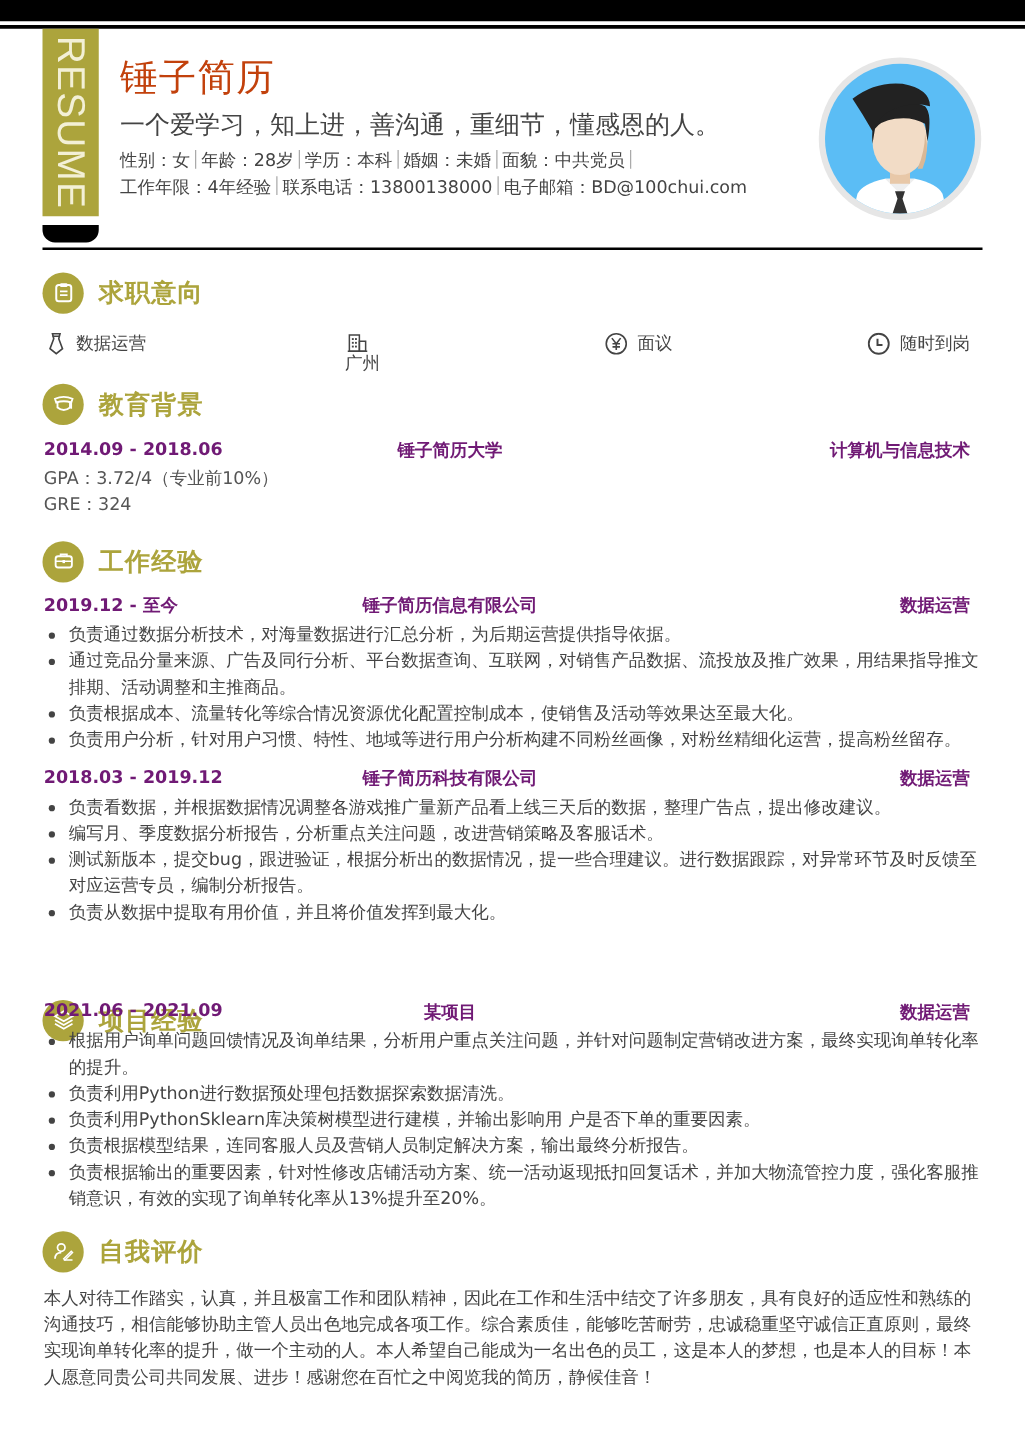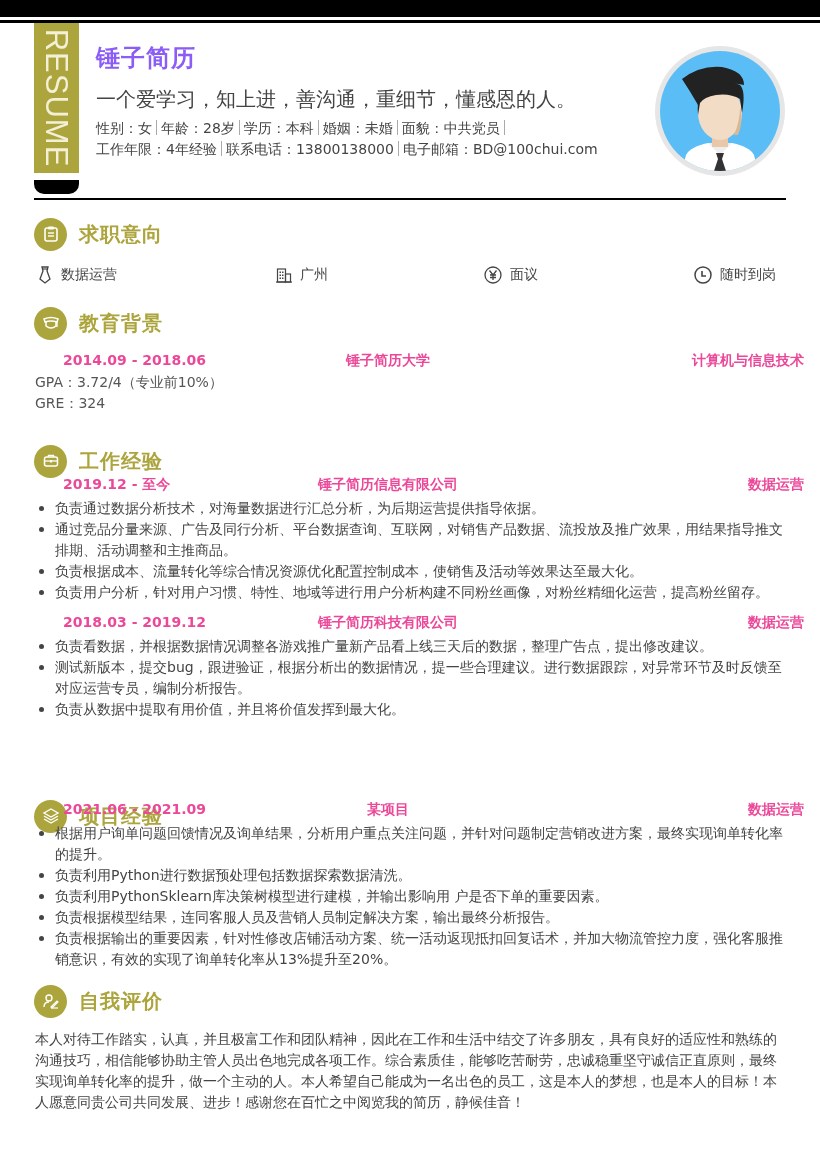--- a/index.html
+++ b/index.html
@@ -7,40 +7,40 @@
   body { position: relative; font-family: "DejaVu Sans", "Liberation Sans", sans-serif; color: #444444; }
 
   .topbar-thick { position: absolute; left: 0; top: 0; width: 820px; height: 17px; background: #000; }
   .topbar-thin { position: absolute; left: 0; top: 20px; width: 820px; height: 3px; background: #000; }
 
   .resume-tab { position: absolute; left: 34px; top: 23px; width: 45px; height: 150px; background: #aca43c; }
   .resume-tab .vtext { position: absolute; left: 0; top: 0; width: 45px; height: 150px; display: flex; align-items: center; justify-content: center; }
   .resume-tab .vtext span { display: block; transform: rotate(90deg); white-space: nowrap; color: #f3f0d6; font-family: "Liberation Sans", sans-serif; font-size: 31px; letter-spacing: 1px; font-weight: normal; }
   .resume-cap { position: absolute; left: 34px; top: 180px; width: 45px; height: 14px; background: #000; border-radius: 0 0 10px 10px; }
 
-  .name { position: absolute; left: 96px; top: 42px; font-size: 24px; color: #8b5cf6; font-weight: bold; letter-spacing: 1px; }
+  .name { position: absolute; left: 96px; top: 42px; font-size: 30px; color: #c2410c; font-weight: normal; letter-spacing: 1px; }
   .motto { position: absolute; left: 96px; top: 86px; font-size: 20px; color: #444; }
   .info-line { position: absolute; left: 96px; font-size: 14px; color: #444; white-space: nowrap; }
   .info-line .sep { display: inline-block; width: 1px; height: 15px; background: #aaa; margin: 0 4px; vertical-align: -2px; }
   .info1 { top: 120px; }
   .info2 { top: 141px; }
 
   .avatar { position: absolute; left: 655px; top: 46px; width: 130px; height: 130px; border-radius: 50%; background: #e6e6e6; }
   .avatar .inner { position: absolute; left: 5px; top: 5px; width: 120px; height: 120px; border-radius: 50%; background: #5bbdf5; overflow: hidden; }
 
   .header-rule { position: absolute; left: 34px; top: 198px; width: 752px; height: 2px; background: #000; }
 
   .section-title { position: absolute; left: 34px; height: 34px; display: flex; align-items: center; }
   .section-title .icon { width: 33px; height: 33px; border-radius: 50%; background: #aca43c; display: flex; align-items: center; justify-content: center; }
   .section-title .label { margin-left: 12px; font-size: 20px; font-weight: bold; color: #aca43c; letter-spacing: 1px; }
 
   .intent-item { position: absolute; top: 266px; display: flex; align-items: center; font-size: 14px; color: #444; }
   .intent-item svg { margin-right: 8px; }
 
-  .row { position: absolute; left: 35px; width: 741px; height: 20px; font-size: 14px; font-weight: bold; color: #ec4899; margin-left: 28px; }
+  .row { position: absolute; left: 35px; width: 741px; height: 20px; font-size: 14px; font-weight: bold; color: #701a75; }
   .row .date { position: absolute; left: 0; top: 0; }
   .row .org { position: absolute; top: 0; }
   .row .role { position: absolute; right: 0; top: 0; }
 
   .plain { position: absolute; left: 35px; font-size: 14px; color: #555; }
 
   .bullets { position: absolute; left: 35px; width: 752px; list-style: none; font-size: 14px; color: #444; line-height: 21px; }
   .bullets li { position: relative; padding-left: 20px; }
   .bullets li::before { content: ""; position: absolute; left: 4px; top: 8px; width: 5px; height: 5px; border-radius: 50%; background: #444; }
 
@@ -98,21 +98,21 @@
   <span class="label">求职意向</span>
 </div>
 
 <div class="intent-item" style="left:37px;">
   <svg width="16" height="18" viewBox="0 0 16 18">
       <path d="M5 1 L11 1 L10 5 L13 13 L8 17 L3 13 L6 5 Z" fill="none" stroke="#444" stroke-width="1.3"></path>
       <line x1="5" y1="3" x2="11" y2="3" stroke="#444" stroke-width="1.2"></line>
     </svg>
   <span>数据运营</span>
 </div>
-<div class="intent-item" style="left:276px;">
+<div class="intent-item" style="left:276px;flex-direction:column;">
   <svg width="16" height="16" viewBox="0 0 16 16">
       <rect x="1.5" y="2" width="8" height="13" fill="none" stroke="#444" stroke-width="1.2"></rect>
       <rect x="9.5" y="7" width="5" height="8" fill="none" stroke="#444" stroke-width="1.2"></rect>
       <rect x="3.5" y="4.5" width="1.5" height="1.5" fill="#444"></rect>
       <rect x="6" y="4.5" width="1.5" height="1.5" fill="#444"></rect>
       <rect x="3.5" y="7.5" width="1.5" height="1.5" fill="#444"></rect>
       <rect x="6" y="7.5" width="1.5" height="1.5" fill="#444"></rect>
       <rect x="3.5" y="10.5" width="1.5" height="1.5" fill="#444"></rect>
       <rect x="6" y="10.5" width="1.5" height="1.5" fill="#444"></rect>
       <line x1="0" y1="15" x2="16" y2="15" stroke="#444" stroke-width="1.2"></line>
@@ -146,21 +146,21 @@
 </div>
 
 <div class="row" style="top:352px;">
   <span class="date">2014.09 - 2018.06</span>
   <span class="org" style="left:283px;">锤子简历大学</span>
   <span class="role">计算机与信息技术</span>
 </div>
 <div class="plain" style="top:374px;">GPA：3.72/4（专业前10%）</div>
 <div class="plain" style="top:395px;">GRE：324</div>
 
-<div class="section-title" style="top:444px;">
+<div class="section-title" style="top:432px;">
   <div class="icon">
     <svg width="18" height="18" viewBox="0 0 18 18">
         <rect x="2.5" y="5" width="13" height="9" rx="2" fill="none" stroke="#fff" stroke-width="1.5"></rect>
         <path d="M6.5 5 L6.5 3.5 L11.5 3.5 L11.5 5" fill="none" stroke="#fff" stroke-width="1.4"></path>
         <line x1="2.5" y1="9" x2="15.5" y2="9" stroke="#fff" stroke-width="1.3"></line>
         <rect x="8" y="8" width="2" height="2.5" fill="#fff"></rect>
       </svg>
   </div>
   <span class="label">工作经验</span>
 </div>
@@ -177,20 +177,21 @@
   <li>负责用户分析，针对用户习惯、特性、地域等进行用户分析构建不同粉丝画像，对粉丝精细化运营，提高粉丝留存。</li>
 </ul>
 
 <div class="row" style="top:614px;">
   <span class="date">2018.03 - 2019.12</span>
   <span class="org" style="left:255px;">锤子简历科技有限公司</span>
   <span class="role">数据运营</span>
 </div>
 <ul class="bullets" style="top:636px;">
   <li>负责看数据，并根据数据情况调整各游戏推广量新产品看上线三天后的数据，整理广告点，提出修改建议。</li>
+  <li>编写月、季度数据分析报告，分析重点关注问题，改进营销策略及客服话术。</li>
   <li>测试新版本，提交bug，跟进验证，根据分析出的数据情况，提一些合理建议。进行数据跟踪，对异常环节及时反馈至对应运营专员，编制分析报告。</li>
   <li>负责从数据中提取有用价值，并且将价值发挥到最大化。</li>
 </ul>
 
 <div class="section-title" style="top:799px;">
   <div class="icon">
     <svg width="18" height="18" viewBox="0 0 18 18">
         <path d="M9 2 L16 6 L9 10 L2 6 Z" fill="none" stroke="#fff" stroke-width="1.4"></path>
         <path d="M2 9 L9 13 L16 9" fill="none" stroke="#fff" stroke-width="1.4"></path>
         <path d="M2 12 L9 16 L16 12" fill="none" stroke="#fff" stroke-width="1.4"></path>

